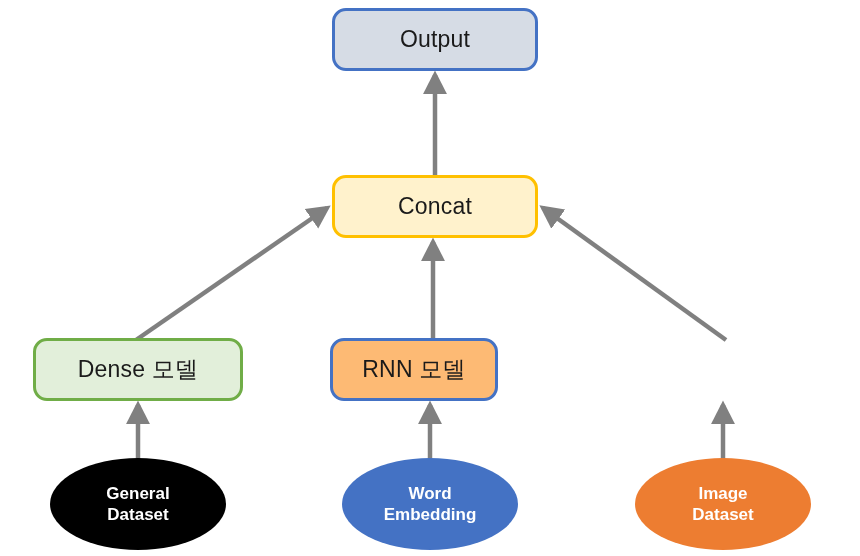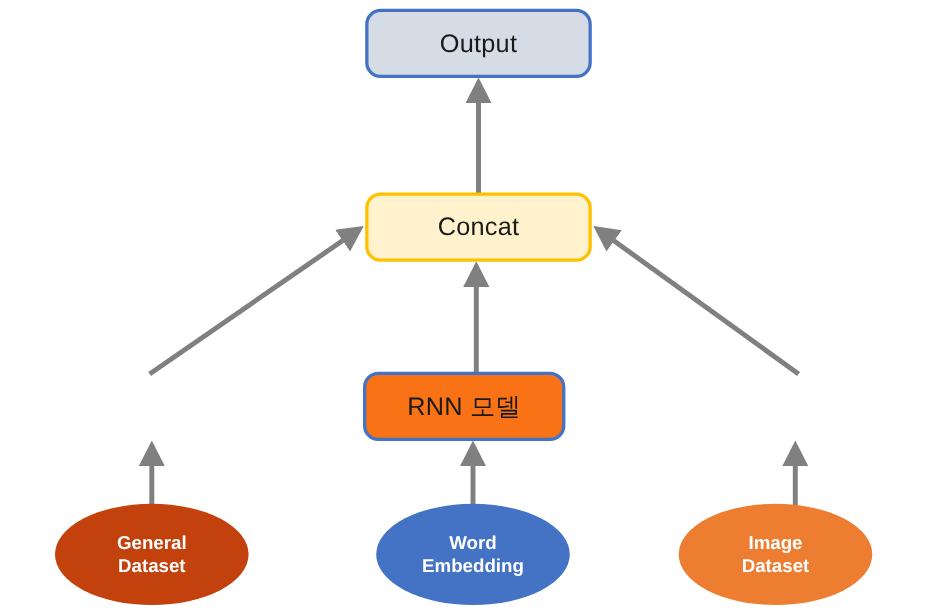--- a/index.html
+++ b/index.html
@@ -67,40 +67,40 @@
     background: #FFF2CC;
     border-color: #FFC000;
     border-radius: 14px;
   }
   #node-dense {
     left: 33px; top: 338px; width: 210px; height: 63px;
     background: #E2EFDA;
     border-color: #70AD47;
   }
   #node-rnn {
-    left: 330px; top: 338px; width: 184px; height: 63px;
-    background: #f97316;
+    left: 330px; top: 338px; width: 168px; height: 63px;
+    background: #fdba74;
     border-color: #4472C4;
   }
   #node-cnn {
     left: 622px; top: 338px; width: 206px; height: 63px;
     background: #FBE5D6;
     border-color: #ED7D31;
   }
   #node-general-dataset {
     left: 50px; top: 458px; width: 176px; height: 92px;
-    background: #c2410c;
+    background: #000000;
   }
   #node-word-embedding {
     left: 342px; top: 458px; width: 176px; height: 92px;
     background: #4472C4;
     align-items: center;
   }
   #node-image-dataset {
-    left: 617px; top: 458px; width: 176px; height: 92px;
+    left: 635px; top: 458px; width: 176px; height: 92px;
     background: #ED7D31;
   }
 </style>
 </head>
 <body>
 
 <div id="canvas">
 
   <svg id="edges" viewBox="0 0 860 556" width="860" height="556" xmlns="http://www.w3.org/2000/svg">
     <defs>
@@ -125,20 +125,23 @@
   </svg>
 
   <div class="node rbox" id="node-output">
     <span class="label">Output</span>
   </div>
 
   <div class="node rbox" id="node-concat">
     <span class="label">Concat</span>
   </div>
 
+  <div class="node rbox" id="node-dense">
+    <span class="label">Dense 모델</span>
+  </div>
 
   <div class="node rbox" id="node-rnn">
     <span class="label">RNN 모델</span>
   </div>
 
 
   <div class="node ellipse" id="node-general-dataset">
     <span class="label">General
 Dataset</span>
   </div>

